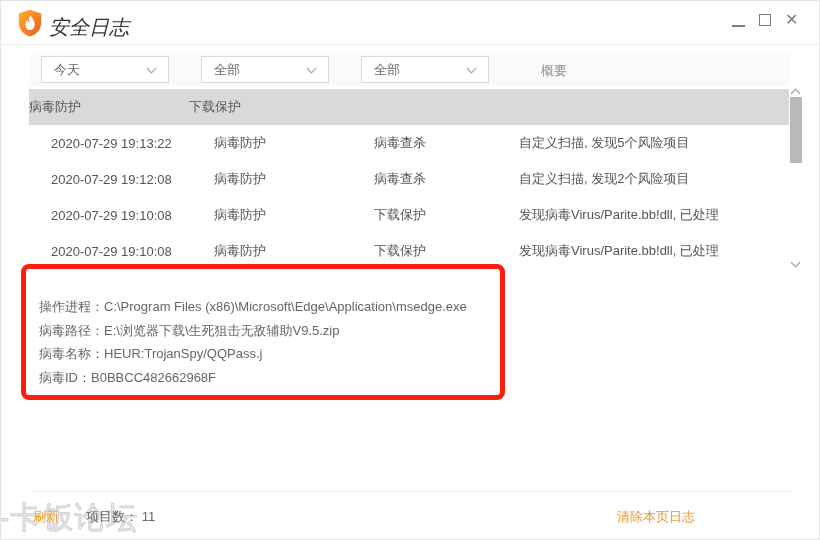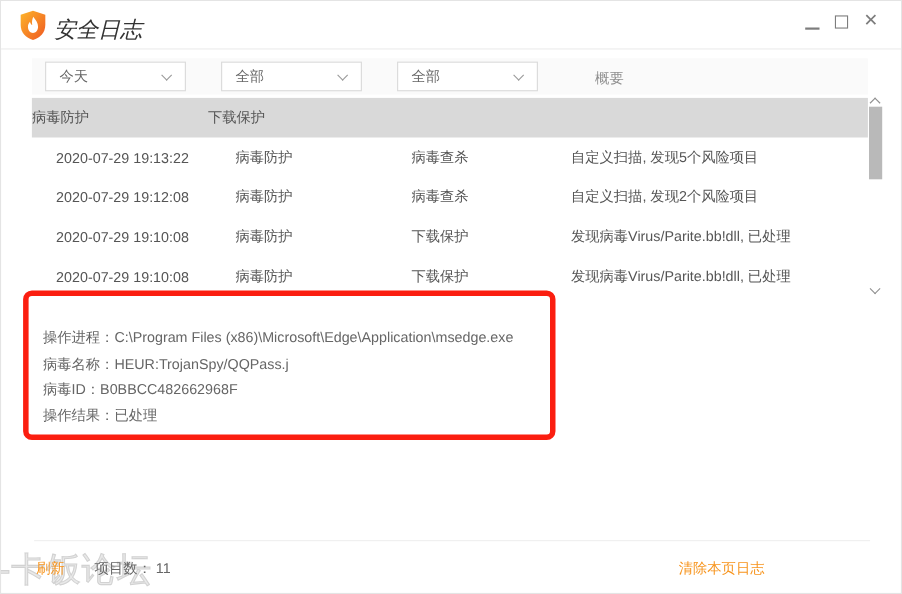--- a/index.html
+++ b/index.html
@@ -212,32 +212,32 @@
   <span class="sb-arrow sb-up"></span>
   <span class="sb-thumb"></span>
   <span class="sb-arrow sb-down"></span>
 </div>
 
 <div class="detail" id="detail-panel">
   <div class="detail-line">
     <span>操作进程：</span><span>C:\Program Files (x86)\Microsoft\Edge\Application\msedge.exe</span>
   </div>
 
+  <div class="detail-line">
+    <span>病毒路径：</span><span>E:\浏览器下载\生死狙击无敌辅助V9.5.zip</span>
+  </div>
 
   <div class="detail-line">
     <span>病毒名称：</span><span>HEUR:TrojanSpy/QQPass.j</span>
   </div>
 
   <div class="detail-line">
     <span>病毒ID：</span><span>B0BBCC482662968F</span>
   </div>
 
-  <div class="detail-line">
-    <span>操作结果：</span><span>已处理</span>
-  </div>
 </div>
 
 <div class="redbox"></div>
 
 <div class="footline"></div>
 <div class="watermark">-卡饭论坛</div>
 <span class="link lnk-refresh">刷新</span>
 <span class="count"><span>项目数：</span> <span>11</span></span>
 <span class="link lnk-clear">清除本页日志</span>
 <span class="link lnk-export">导出本页日志</span>

